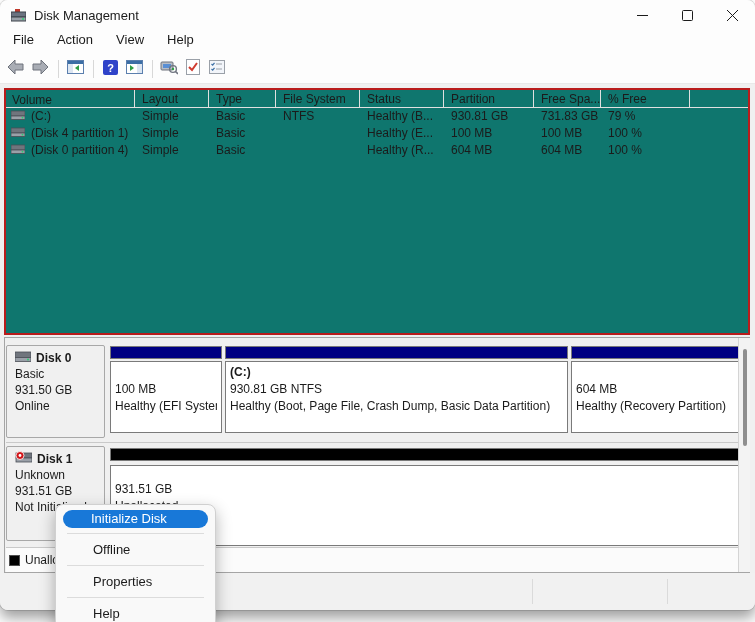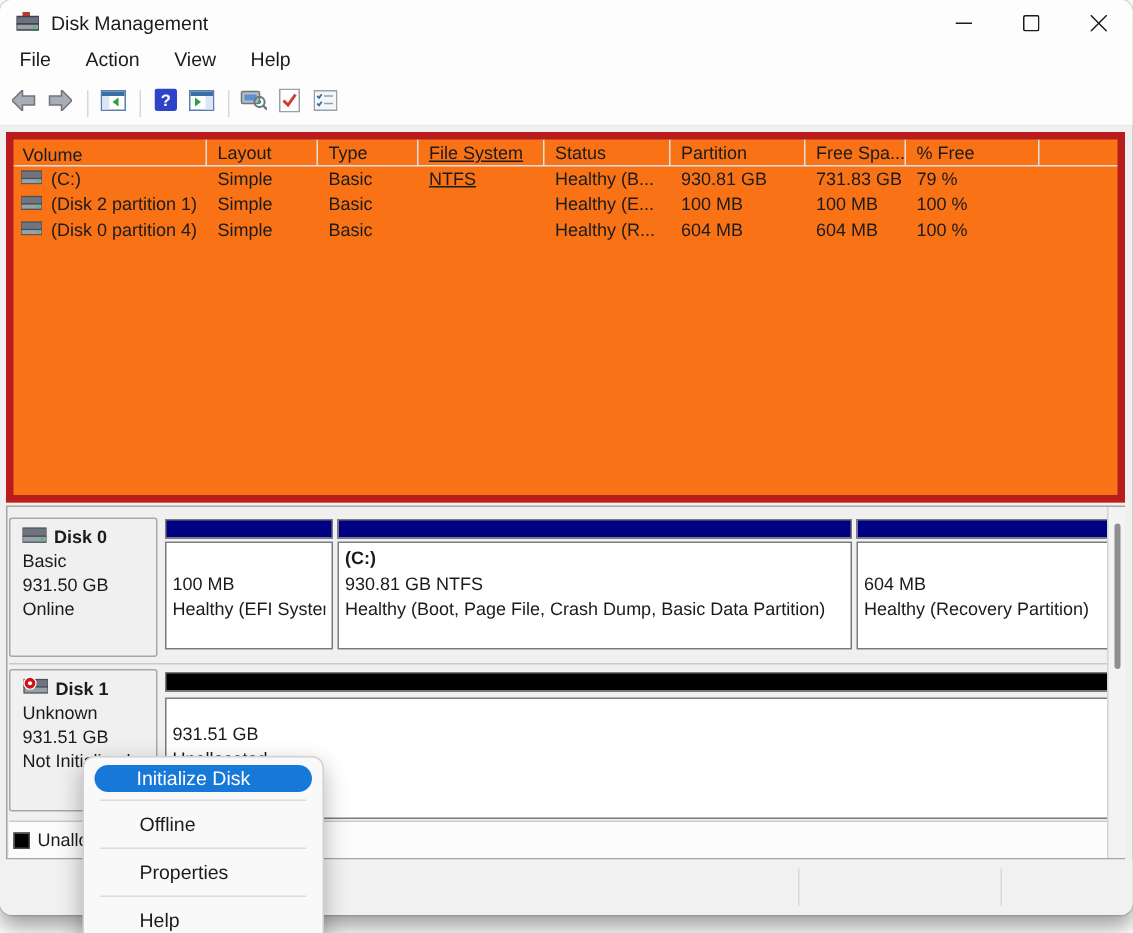--- a/index.html
+++ b/index.html
@@ -18,28 +18,28 @@
   
   .menubar{position:absolute;left:0;top:30px;height:24px;display:flex;
     padding-left:10px;gap:17px;font-size:13px;color:#1b1b1b;}
   .menu-item{padding:2px 3px;}
   
   .toolbar{position:absolute;left:0;top:54px;height:30px;width:755px;display:flex;
     align-items:center;padding-left:5px;}
   .tb-btn{width:22px;height:22px;display:flex;align-items:center;justify-content:center;margin-right:2px;}
   .tb-sep{width:1px;height:18px;background:#d8d8d8;margin:0 5px;}
   
-  .volume-pane{position:absolute;left:4px;top:88px;width:746px;height:247px;background:#f97316;
-    border:5px solid #b91c1c;overflow:hidden;}
+  .volume-pane{position:absolute;left:4px;top:88px;width:746px;height:247px;background:#0f766e;
+    border:2px solid #b91c1c;overflow:hidden;}
   .vheader{display:flex;height:18px;border-bottom:1px solid #e0e0e0;font-size:12px;color:#1b1b1b;}
   .hcell{padding:2px 0 0 7px;border-right:1px solid #e0e0e0;white-space:nowrap;overflow:hidden;}
   .vrow{display:flex;height:17px;font-size:12px;color:#1b1b1b;align-items:center;}
   .cell{padding-left:7px;white-space:nowrap;overflow:hidden;height:17px;line-height:17px;}
   .c0{width:129px;padding-left:0;display:flex;align-items:center;}
-  .c1{width:74px;} .c2{width:67px;} .c3{width:84px;text-decoration:underline;} .c4{width:84px;}
+  .c1{width:74px;} .c2{width:67px;} .c3{width:84px;} .c4{width:84px;}
   .c5{width:90px;} .c6{width:67px;} .c7{width:89px;} .cf{flex:1;border-right:none;}
   .row-icon{margin:0 6px 0 5px;flex:0 0 auto;}
   
   .graph-pane{position:absolute;left:4px;top:337px;width:746px;height:236px;background:#f0f0f0;
     border:1px solid #a5a5a5;}
   .disk-panel{position:absolute;background:#f0f0f0;border:1px solid #a8a8a8;border-radius:2px;
     font-size:12px;color:#1b1b1b;padding:4px 12px 0 8px;line-height:16px;}
   .disk-head{display:flex;align-items:center;gap:5px;font-weight:bold;white-space:nowrap;}
   .disk-line{white-space:nowrap;}
   .part-bar{position:absolute;height:13px;background:#000082;border:1px solid #7a7a7a;}
@@ -225,21 +225,21 @@
 
     <div class="vrow">
       <div class="cell c0">
         <span class="row-icon">
           <svg width="14" height="10" viewBox="0 0 14 10">
               <rect x="0" y="1" width="14" height="5" fill="#70757d" stroke="#4a4e55" stroke-width="0.8"></rect>
               <rect x="0" y="6" width="14" height="3.5" fill="#9aa0a8" stroke="#4a4e55" stroke-width="0.8"></rect>
               <circle cx="11.5" cy="7.7" r="0.9" fill="#2ecc71"></circle>
             </svg>
         </span>
-        <span>(Disk 2 partition 1)</span>
+        <span>(Disk 4 partition 1)</span>
       </div>
       <div class="cell c1">Simple</div>
       <div class="cell c2">Basic</div>
       <div class="cell c3"></div>
       <div class="cell c4">Healthy (E...</div>
       <div class="cell c5">100 MB</div>
       <div class="cell c6">100 MB</div>
       <div class="cell c7">100 %</div>
     </div>
 

